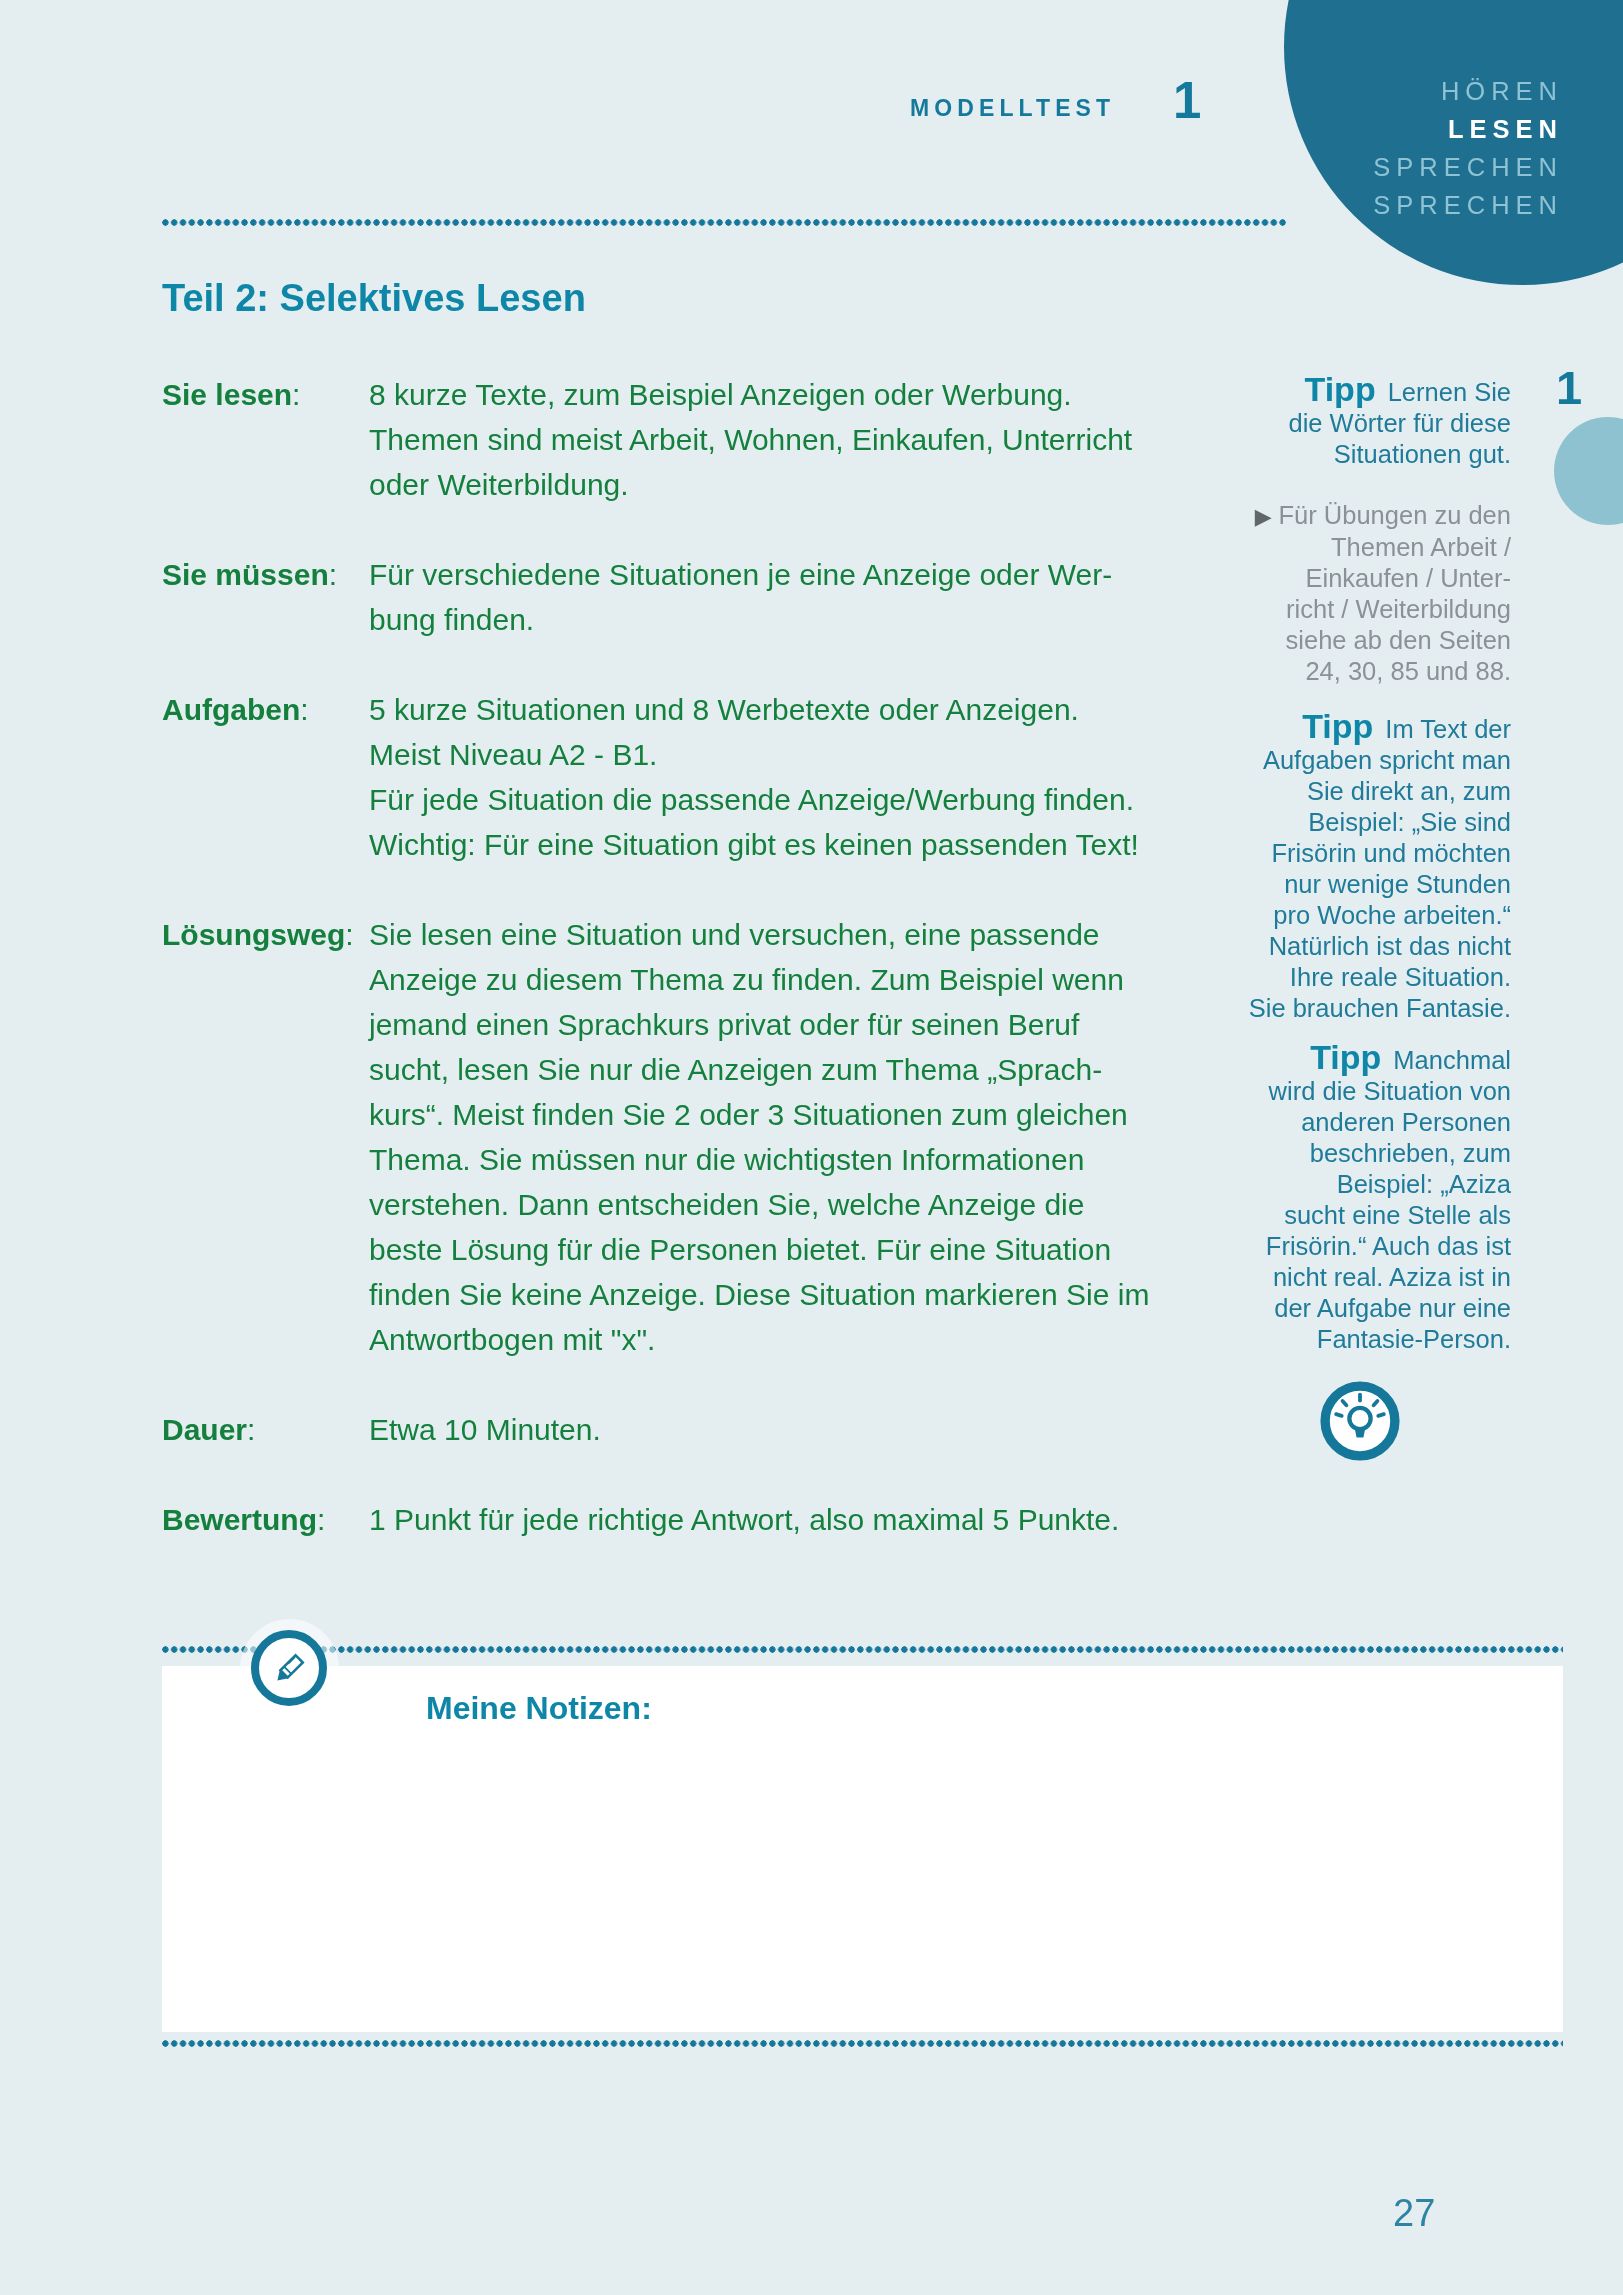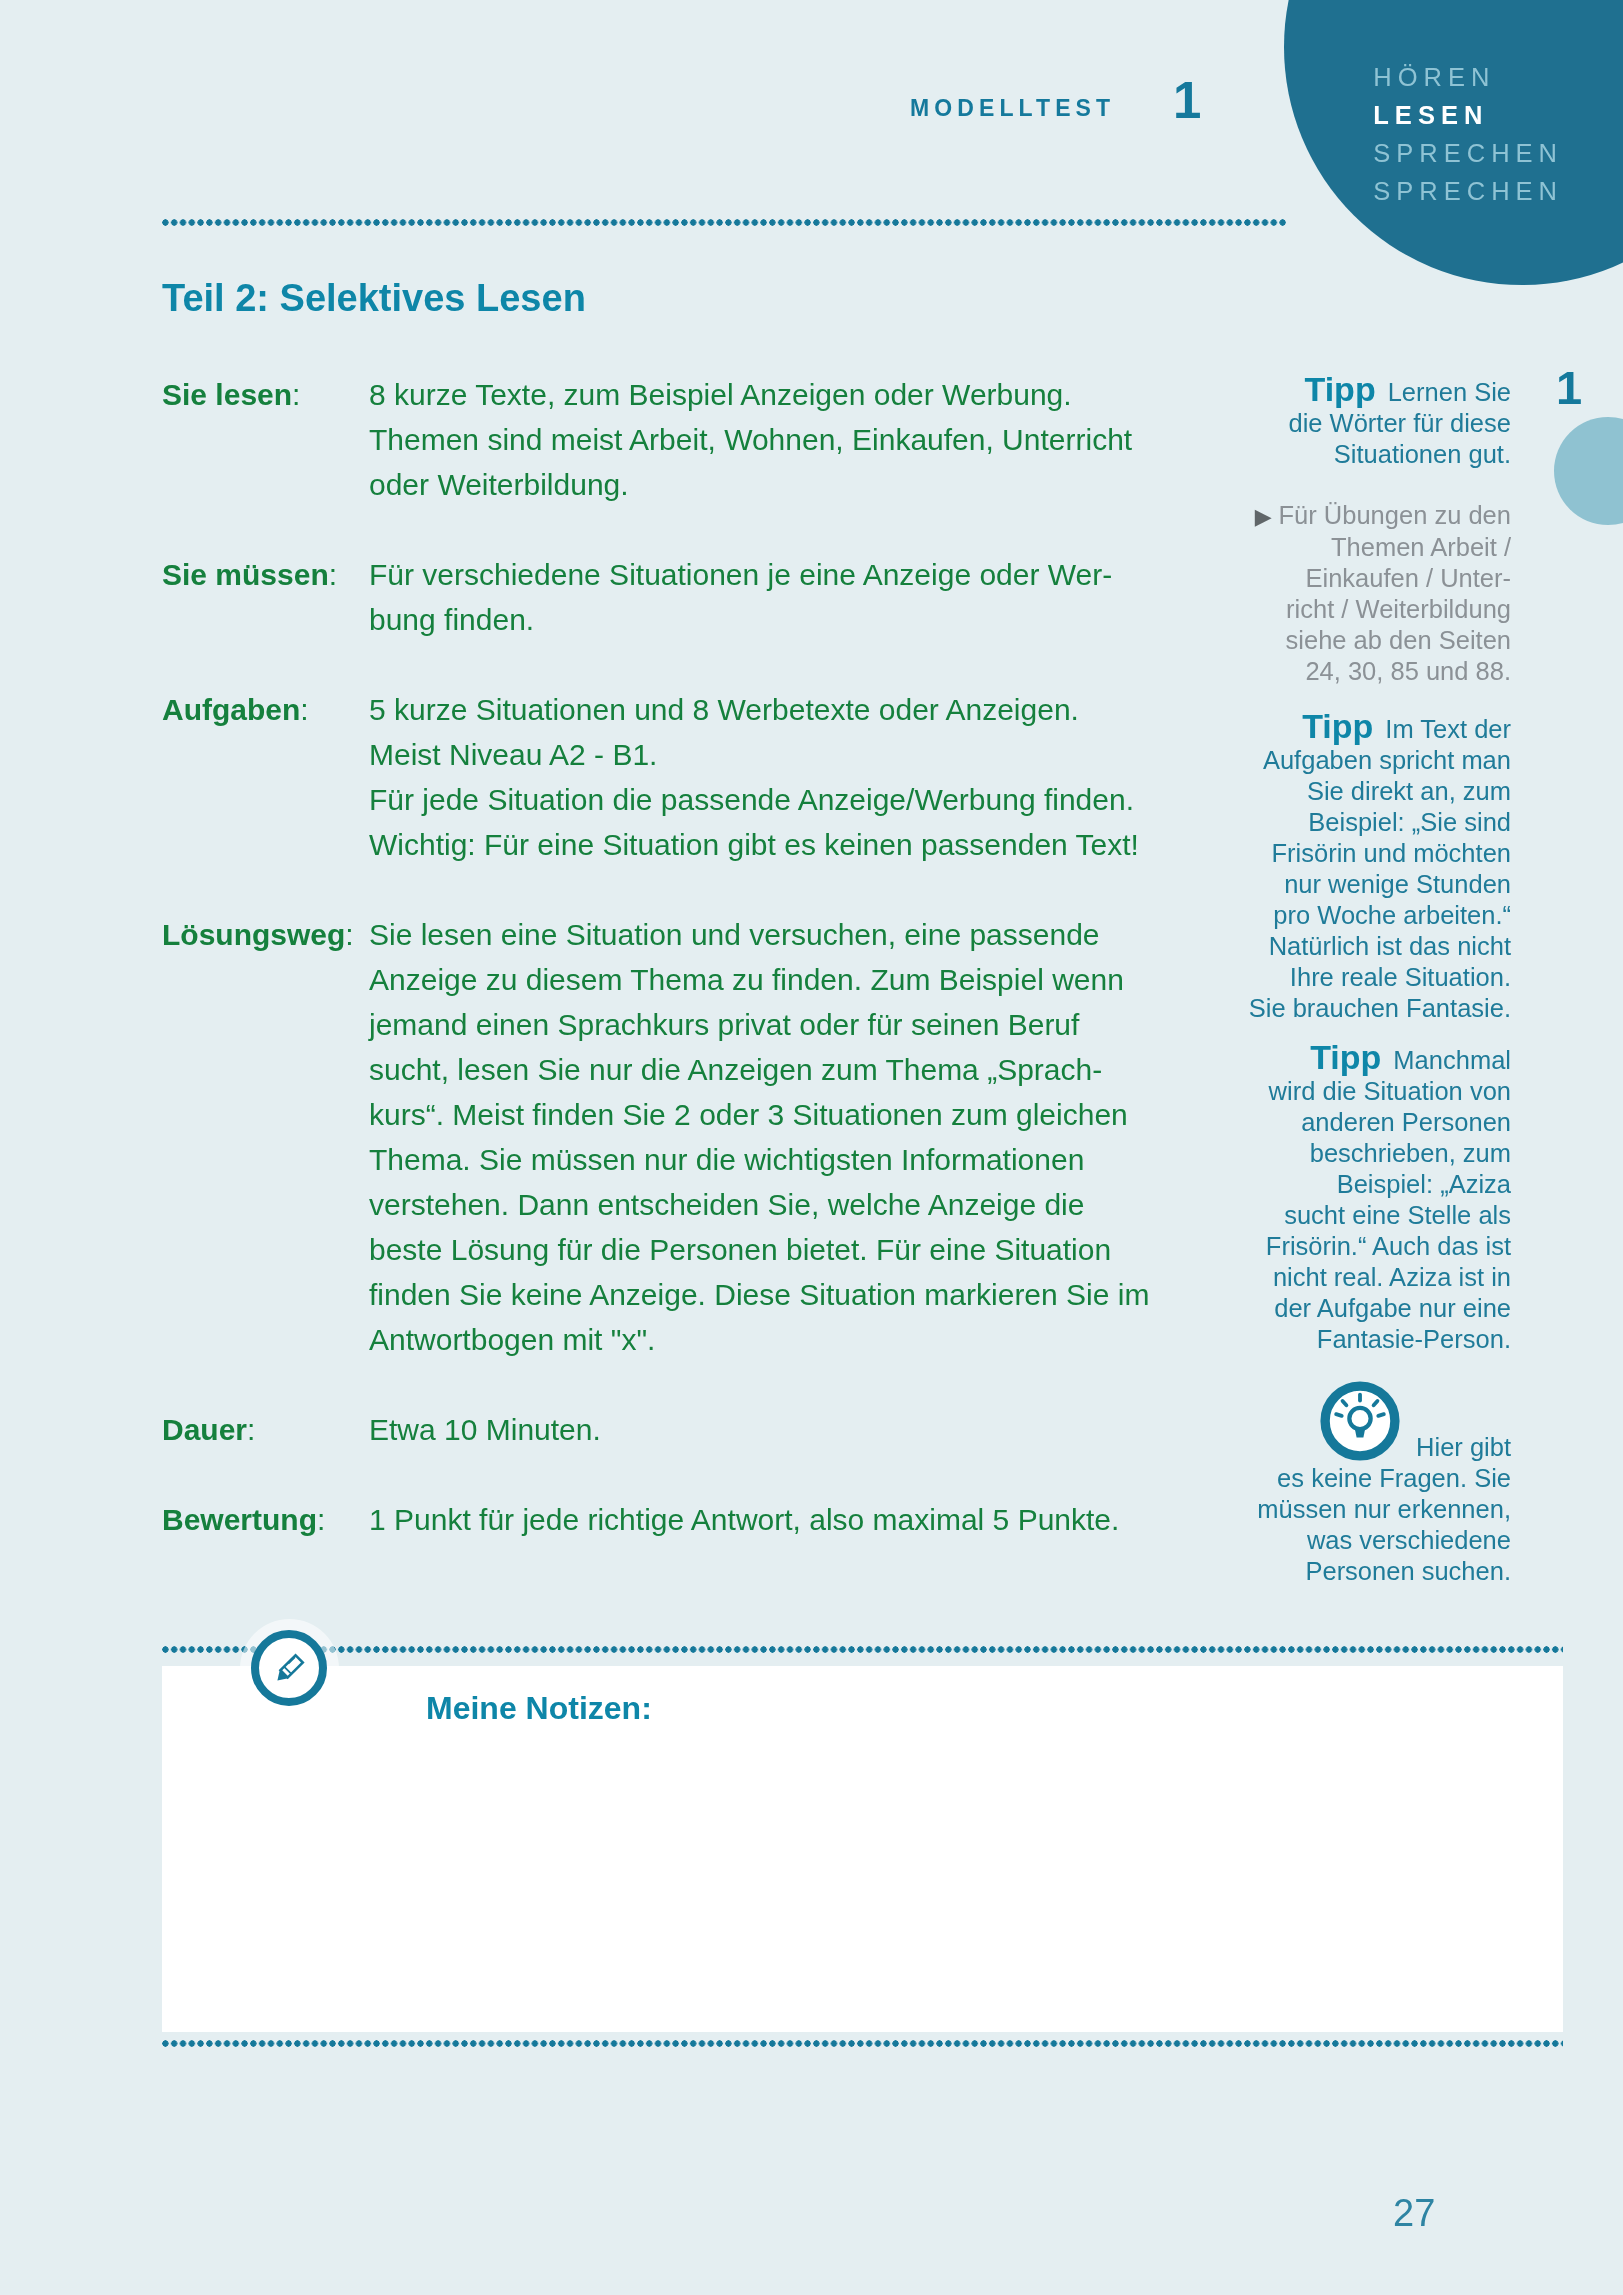--- a/index.html
+++ b/index.html
@@ -8,21 +8,21 @@
     background:#e4eef1;
     font-family:"Liberation Sans",sans-serif;
     -webkit-font-smoothing:antialiased;
   }
   
   .dark-circle{
     position:absolute;left:1284px;top:-191px;width:476px;height:476px;
     border-radius:50%;background:#1f7090;
   }
   .skills{
-    position:absolute;top:58px;right:60px;text-align:left;
+    position:absolute;top:72px;right:60px;text-align:right;
     font-size:25.5px;line-height:38px;letter-spacing:6px;color:#8fc3d4;font-weight:400;
   }
   .skills .active{color:#ffffff;font-weight:bold;}
   .modelltest{
     position:absolute;left:910px;top:95px;
     font-size:23px;font-weight:bold;letter-spacing:5.1px;color:#15799c;
   }
   .big-num{
     position:absolute;left:1173px;top:71px;
     font-size:51px;font-weight:bold;color:#15799c;
@@ -204,27 +204,20 @@
       <path d="M40.5 54 L53.5 54 L51 66.5 L43 66.5 Z" fill="#15789a"></path>
       <g stroke="#15789a" stroke-width="4.5" stroke-linecap="round">
         <line x1="47" y1="23" x2="47" y2="16"></line>
         <line x1="31" y1="28.5" x2="26.5" y2="23.5"></line>
         <line x1="63" y1="28.5" x2="67.5" y2="23.5"></line>
         <line x1="25.5" y1="41" x2="19" y2="39"></line>
         <line x1="68.5" y1="41" x2="75" y2="39"></line>
       </g>
     </svg>
   </div>
-  <div class="side hint">
-    <span class="pre">Hier gibt
-es keine Fragen. Sie
-müssen nur erkennen,
-was verschiedene
-Personen suchen.</span>
-  </div>
 
   <div class="dots mid"></div>
   <div class="notes-box">
     <div class="notes-title">Meine Notizen:</div>
   </div>
   <div class="pencil-halo">
     <div class="pencil-ring">
       <svg width="41" height="41" viewBox="0 0 48 48">
         <g transform="rotate(-45 24 24)">
           <rect x="15" y="18" width="25" height="12" fill="none" stroke="#15789a" stroke-width="3"></rect>

